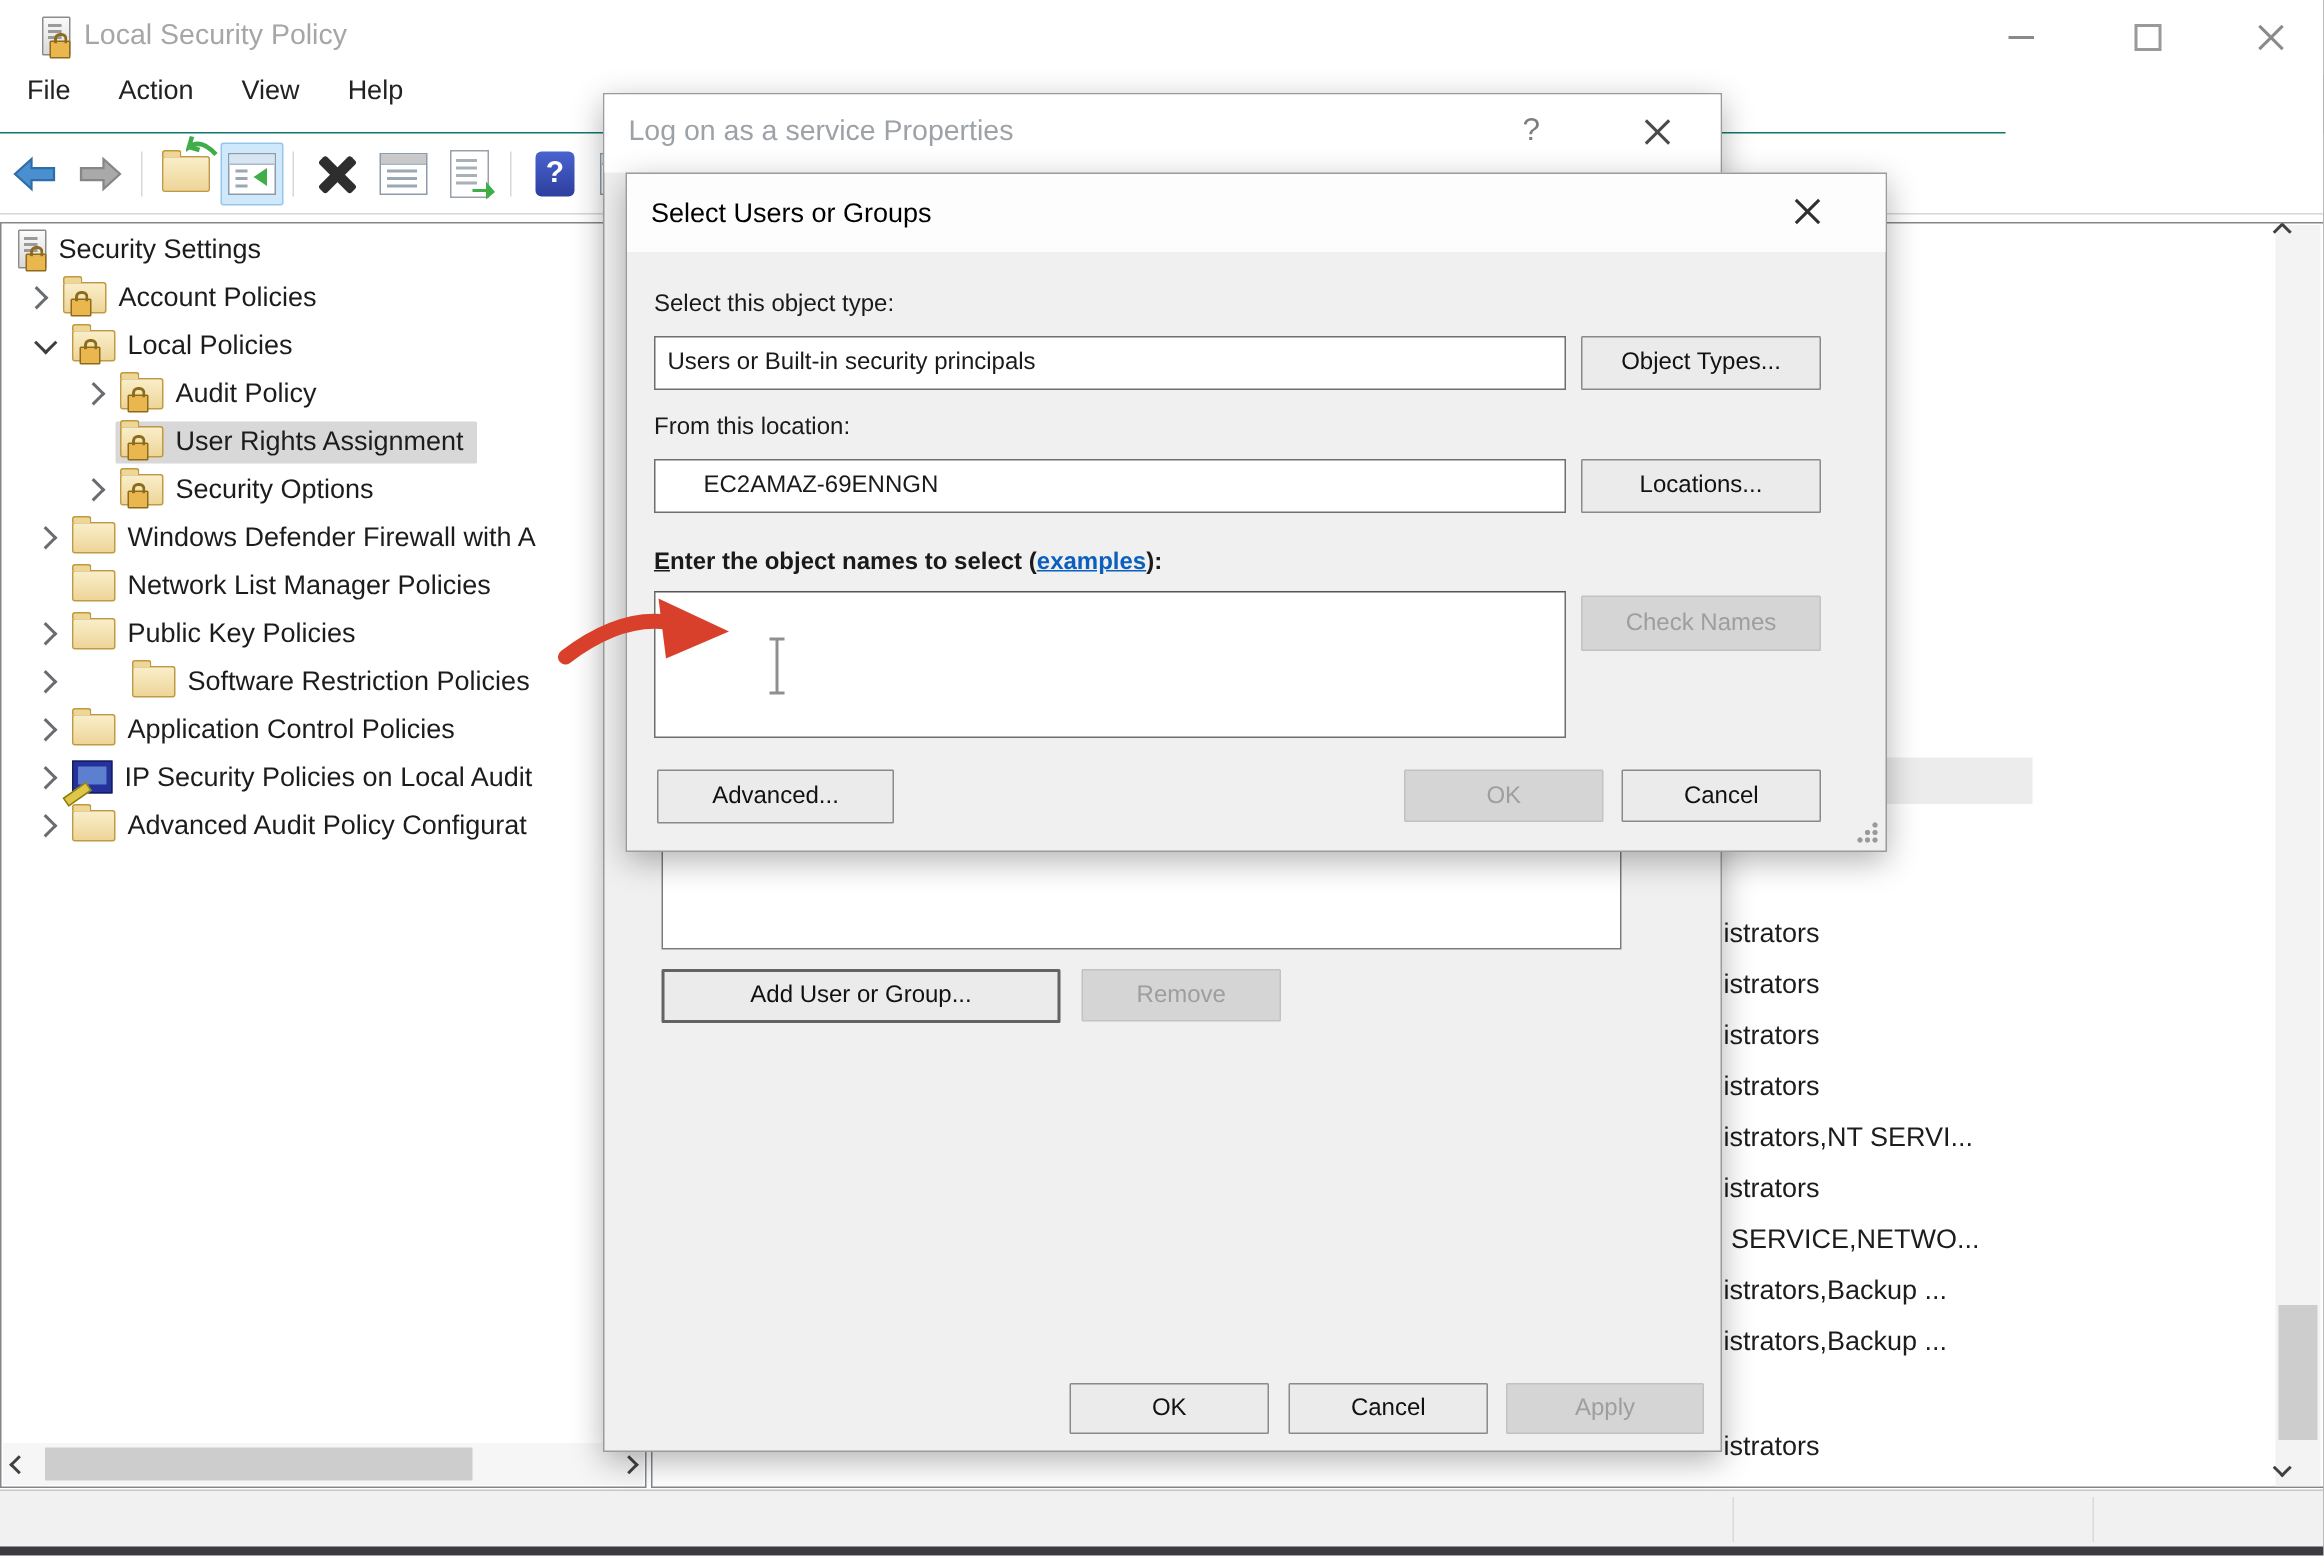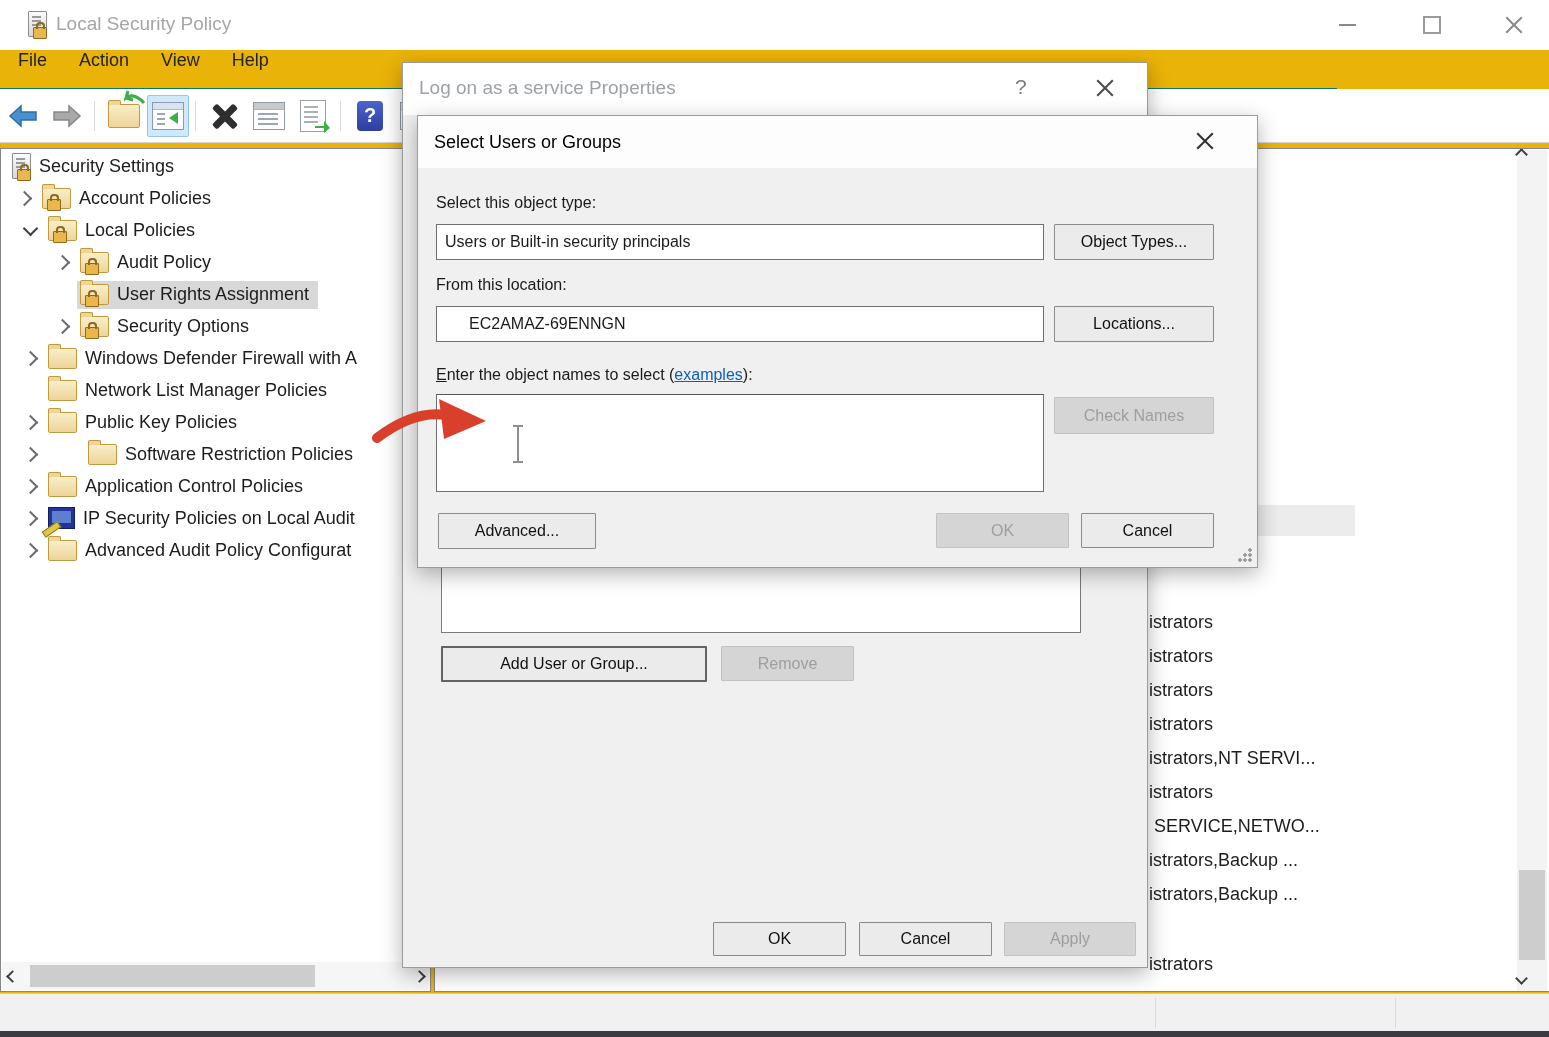--- a/index.html
+++ b/index.html
@@ -1,16 +1,16 @@
 <!DOCTYPE html>
 <html><head>
 <meta charset="utf-8">
 <style>
   html,body{margin:0;padding:0;background:#777;}
-  #stage{position:relative;width:1549px;height:1037px;background:#eab308;overflow:hidden;
+  #stage{position:relative;width:1549px;height:1037px;background:#ffffff;overflow:hidden;
          font-family:"Liberation Sans","DejaVu Sans",sans-serif;color:#1c1c1c;}
   
   .titlebar{position:absolute;left:0;top:0;width:1549px;height:50px;background:#fff;}
   .apptitle{position:absolute;left:56px;top:13px;font-size:19px;color:#a6a6a6;}
   .appicon{position:absolute;left:28px;top:11px;}
   .wbtn{position:absolute;top:0;width:70px;height:50px;display:flex;align-items:center;justify-content:center;color:#8a8a8a;}
   .mingly{width:17px;height:2px;background:#8a8a8a;}
   .maxgly{width:14px;height:14px;border:2px solid #9a9a9a;}
   .xgly{position:relative;width:20px;height:20px;}
   .xgly::before,.xgly::after{content:"";position:absolute;left:-1px;top:9px;width:22px;height:2px;background:currentColor;}
@@ -80,21 +80,21 @@
   .dclose{position:absolute;top:15px;width:22px;height:22px;}
   .label{position:absolute;font-size:16px;color:#1a1a1a;}
   .tbox{position:absolute;background:#fff;border:1px solid #6e6e6e;box-sizing:border-box;font-size:16px;
         display:flex;align-items:center;padding:0 8px;color:#1a1a1a;}
   .btn{position:absolute;background:#ebebeb;border:1px solid #8a8a8a;box-sizing:border-box;font-size:16px;color:#111;
        display:flex;align-items:center;justify-content:center;border-radius:1px;}
   .btn.disabled{background:#d5d5d5;border-color:#c2c2c2;color:#9e9e9e;}
   .btn.focus{border:2px solid #636363;}
   .multibox{position:absolute;background:#fff;border:1px solid #6e6e6e;border-top-color:#565656;box-sizing:border-box;}
   .listbox{position:absolute;background:#fff;border:1px solid #7a7a7a;box-sizing:border-box;}
-  .linkwrap{white-space:pre;}
+  .linkwrap{white-space:pre;font-weight:bold;}
   .accel{text-decoration:underline;}
   .link{color:#0b5fbe;text-decoration:underline;}
   .grip{position:absolute;right:4px;bottom:4px;width:16px;height:16px;
         background:radial-gradient(circle at 3px 13px,#9a9a9a 1.5px,transparent 2px),
                    radial-gradient(circle at 8px 8px,#9a9a9a 1.5px,transparent 2px),
                    radial-gradient(circle at 13px 3px,#9a9a9a 1.5px,transparent 2px),
                    radial-gradient(circle at 8px 13px,#9a9a9a 1.5px,transparent 2px),
                    radial-gradient(circle at 13px 8px,#9a9a9a 1.5px,transparent 2px),
                    radial-gradient(circle at 13px 13px,#9a9a9a 1.5px,transparent 2px);}
   .anno{position:absolute;z-index:40;}

